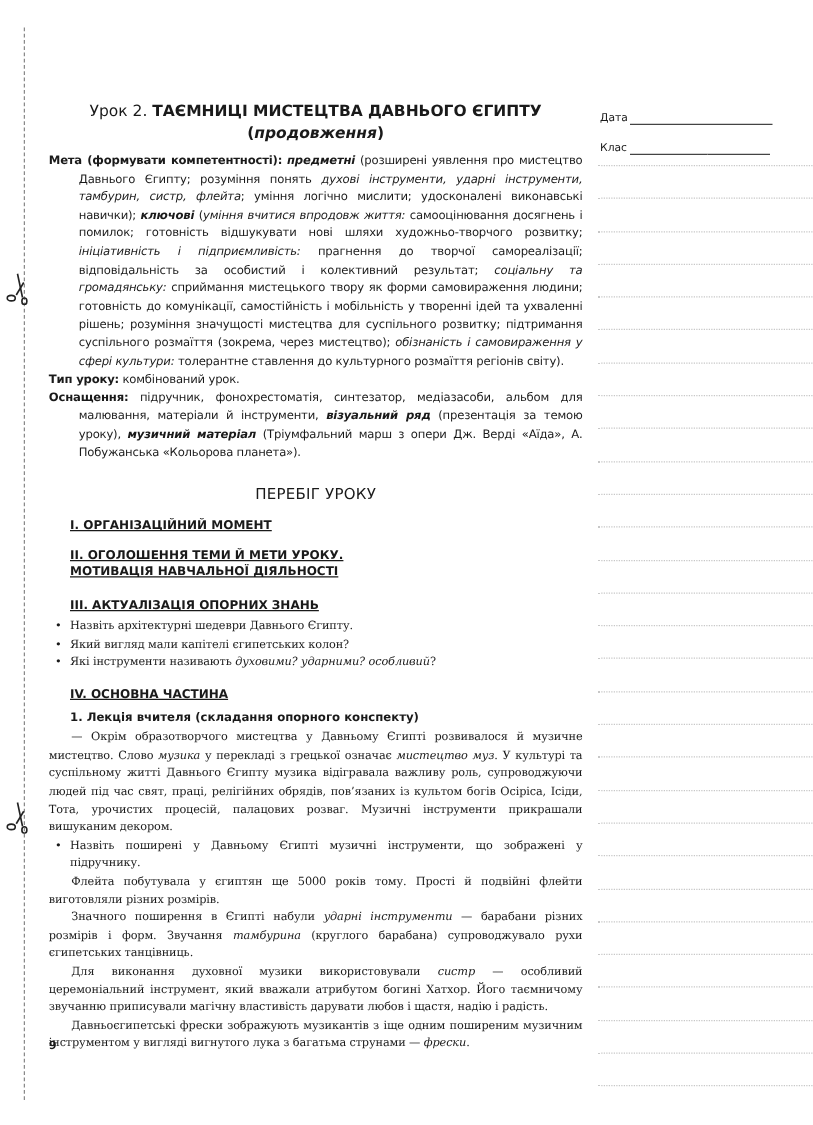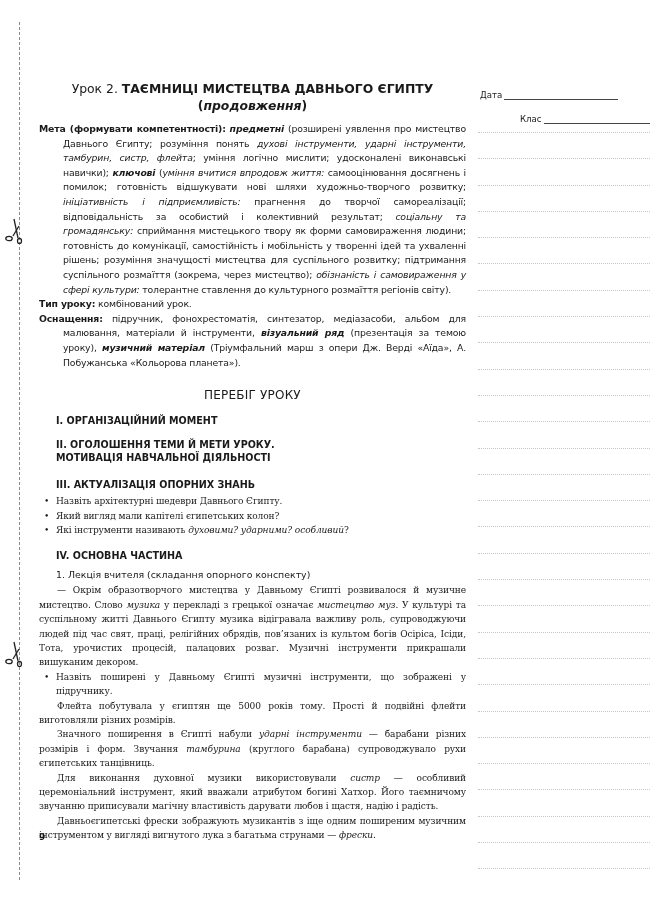--- a/index.html
+++ b/index.html
@@ -12,26 +12,26 @@
   .title { text-align: center; font-size: 12.4px; line-height: 17px; margin-left: 0; }
   .title .bold { font-weight: bold; text-align: right; }
   .title .it { font-style: italic; font-weight: bold; }
 
   .meta { font-size: 9.3px; line-height: 14.6px; margin-top: 8px; letter-spacing: -0.15px; }
   .meta p { margin: 0; text-indent: -24px; padding-left: 24px; text-align: justify; }
   .meta b { font-weight: bold; }
   .meta i { font-style: italic; }
 
   .course-title { text-align: center; font-size: 12px; margin-top: 18px; letter-spacing: 0.2px; font-family: "DejaVu Sans", sans-serif; }
-  .sec { font-weight: bold; font-size: 9.6px; margin-left: 17px; line-height: 13px; }
+  .sec { font-weight: bold; font-size: 9.6px; margin-left: 17px; line-height: 13px; text-decoration: underline; }
   .sec1 { margin-top: 12px; }
   .sec2 { margin-top: 11px; }
   .sec3 { margin-top: 14px; }
   .sec4 { margin-top: 12px; }
-  .sub { font-weight: normal; font-size: 9.4px; margin-left: 17px; margin-top: 6px; line-height: 13px; }
+  .sub { font-weight: bold; font-size: 9.4px; margin-left: 17px; margin-top: 6px; line-height: 13px; }
 
   .serif { font-family: "DejaVu Serif", serif; font-size: 9.05px; line-height: 14.4px; letter-spacing: -0.1px; }
   ul.bullets { list-style: none; margin: 3px 0 0 0; padding: 0 0 0 17px; }
   ul.bullets li { position: relative; padding-left: 0; }
   ul.bullets li::before { content: "•"; position: absolute; left: -12px; top: 0; }
   .para { margin: 0; text-indent: 18px; text-align: justify; padding-left: 0; }
   .para.first { margin-top: 2px; }
   .bl { text-indent: 0; padding-left: 17px; position: relative; text-align: justify; }
   .bl::before { content: "•"; position: absolute; left: 5px; }
   .serif i { font-style: italic; }
@@ -110,21 +110,21 @@
   </div>
 </div>
 
 <div class="pagenum">9</div>
 
 <div class="side">
   <div class="field">
     <span class="lbl">Дата</span>
     <span class="ln" style="width:114px;"></span>
   </div>
-  <div class="field" style="margin-top:4px;margin-left:40px;">
+  <div class="field" style="margin-top:4px;">
     <span class="lbl">Клас</span>
     <span class="ln" style="width:62px;"></span>
     <span class="ln" style="width:50px;"></span>
   </div>
 </div>
 <div class="notes" id="notes">
     <div class="note-line"></div>
     <div class="note-line"></div>
     <div class="note-line"></div>
     <div class="note-line"></div>

